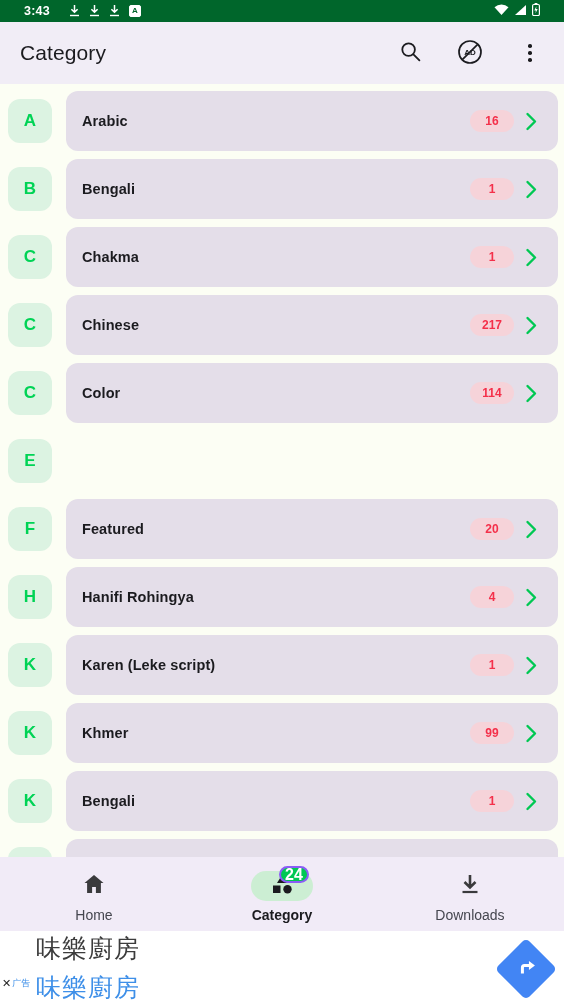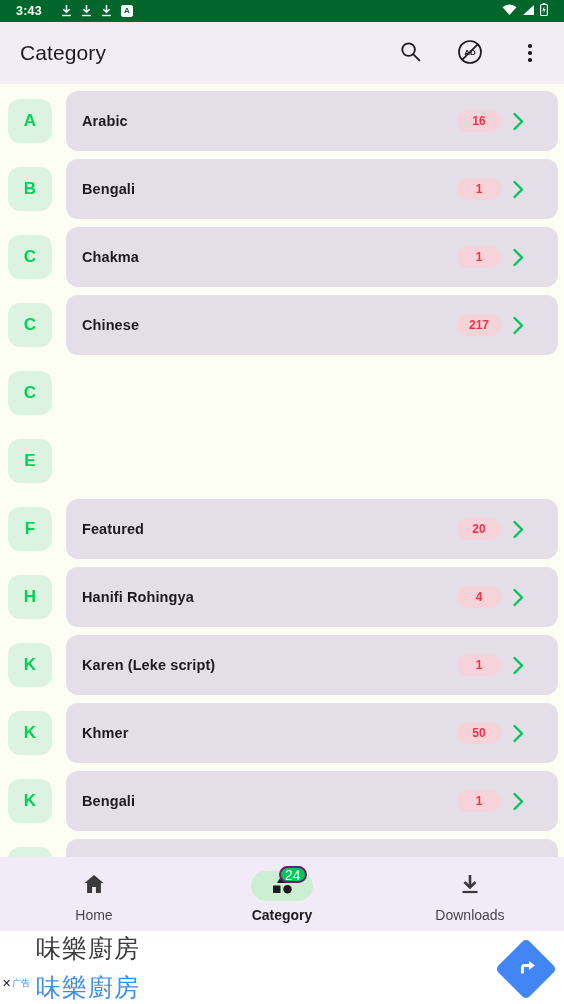--- a/index.html
+++ b/index.html
@@ -7,21 +7,21 @@
     width:564px; height:1004px;
     font-family:"Liberation Sans", sans-serif;
     background:#FCFEF4;
     overflow:hidden;
   }
   .screen { position:relative; width:564px; height:1004px; display:flex; flex-direction:column; }
 
   
   .statusbar {
     height:22px; background:#00662B; color:#fff;
-    display:flex; align-items:center; padding:0 12px; flex:0 0 22px;
+    display:flex; align-items:center; padding:0 20px; flex:0 0 22px;
   }
   .status-time { font-size:12.5px; font-weight:bold; letter-spacing:.2px; margin-right:10px; margin-left:4px;}
   .status-left { display:flex; align-items:center; gap:9px; }
   .status-right { margin-left:auto; display:flex; align-items:center; gap:5px; padding-right:4px; }
   .dl-ico svg { display:block; }
   .abox {
     width:12px;height:12px;border:1.6px solid #fff;border-radius:2px;
     font-size:8px;font-weight:bold;color:#00662B;background:#fff;
     display:flex;align-items:center;justify-content:center;line-height:1;
   }
@@ -48,21 +48,21 @@
   }
   .row { display:flex; align-items:center; height:60px; margin-bottom:8px; padding-left:8px; }
   .tile {
     width:44px;height:44px;border-radius:12px;background:#DCF3E2;
     display:flex;align-items:center;justify-content:center;
     font-size:17px;font-weight:bold;color:#00D355;flex:0 0 44px;
   }
   .card {
     flex:1 1 auto; margin-left:14px; margin-right:6px; height:60px;
     background:#E4DEE9; border-radius:12px;
-    display:flex; align-items:center; padding:0 23px 0 16px;
+    display:flex; align-items:center; padding:0 10px 0 16px;
   }
   .card-title { font-size:14.5px; font-weight:bold; color:#1B1B1F; letter-spacing:.1px; }
   .badge {
     margin-left:auto; min-width:44px; height:22px; border-radius:11px;
     background:#F6D3D9; color:#F4304A; font-size:12px; font-weight:bold;
     display:flex; align-items:center; justify-content:center; padding:0 10px;
   }
   .chev { width:34px; display:flex; align-items:center; justify-content:center; }
 
   
@@ -77,23 +77,23 @@
   .nav-pill {
     width:62px;height:30px;border-radius:15px;
     display:flex;align-items:center;justify-content:center;position:relative;
   }
   .nav-pill.active { background:#CCEED3; }
   .nav-label { font-size:14px; color:#45464F; }
   .nav-item.active .nav-label { font-weight:bold; color:#1B1B1F; }
   .nav-badge {
     position:absolute; top:-5px; left:28px;
     min-width:23px;height:17px;border-radius:9px;background:#00C853;
-    color:#fff;font-size:14px;font-weight:normal;
+    color:#fff;font-size:16px;font-weight:bold;
     display:flex;align-items:center;justify-content:center;padding:0 4px;
-    border:2px solid #701a75;
+    border:2px solid #8b5cf6;
   }
 
   
   .adbar { height:73px; background:#FFFFFF; position:relative; flex:0 0 73px; overflow:hidden; }
   .ad-headline {
     position:absolute; left:36px; top:1px;
     font-size:25px; color:#3C3C3C; letter-spacing:1px; white-space:nowrap;
   }
   .ad-sub {
     position:absolute; left:36px; top:40px;
@@ -236,20 +236,29 @@
           <span class="badge">217</span>
           <span class="chev">
             <svg width="13" height="19" viewBox="0 0 13 19">
               <path d="M2.5 2L10 9.5 2.5 17" stroke="#00C853" stroke-width="2.4" fill="none" stroke-linecap="round" stroke-linejoin="round"></path>
             </svg>
           </span>
         </div>
       </div>
       <div class="row">
         <div class="tile">C</div>
+        <div class="card">
+          <span class="card-title">Color</span>
+          <span class="badge">114</span>
+          <span class="chev">
+            <svg width="13" height="19" viewBox="0 0 13 19">
+              <path d="M2.5 2L10 9.5 2.5 17" stroke="#00C853" stroke-width="2.4" fill="none" stroke-linecap="round" stroke-linejoin="round"></path>
+            </svg>
+          </span>
+        </div>
       </div>
       <div class="row">
         <div class="tile">E</div>
       </div>
       <div class="row">
         <div class="tile">F</div>
         <div class="card">
           <span class="card-title">Featured</span>
           <span class="badge">20</span>
           <span class="chev">
@@ -280,21 +289,21 @@
             <svg width="13" height="19" viewBox="0 0 13 19">
               <path d="M2.5 2L10 9.5 2.5 17" stroke="#00C853" stroke-width="2.4" fill="none" stroke-linecap="round" stroke-linejoin="round"></path>
             </svg>
           </span>
         </div>
       </div>
       <div class="row">
         <div class="tile">K</div>
         <div class="card">
           <span class="card-title">Khmer</span>
-          <span class="badge">50</span>
+          <span class="badge">99</span>
           <span class="chev">
             <svg width="13" height="19" viewBox="0 0 13 19">
               <path d="M2.5 2L10 9.5 2.5 17" stroke="#00C853" stroke-width="2.4" fill="none" stroke-linecap="round" stroke-linejoin="round"></path>
             </svg>
           </span>
         </div>
       </div>
       <div class="row">
         <div class="tile">K</div>
         <div class="card">

